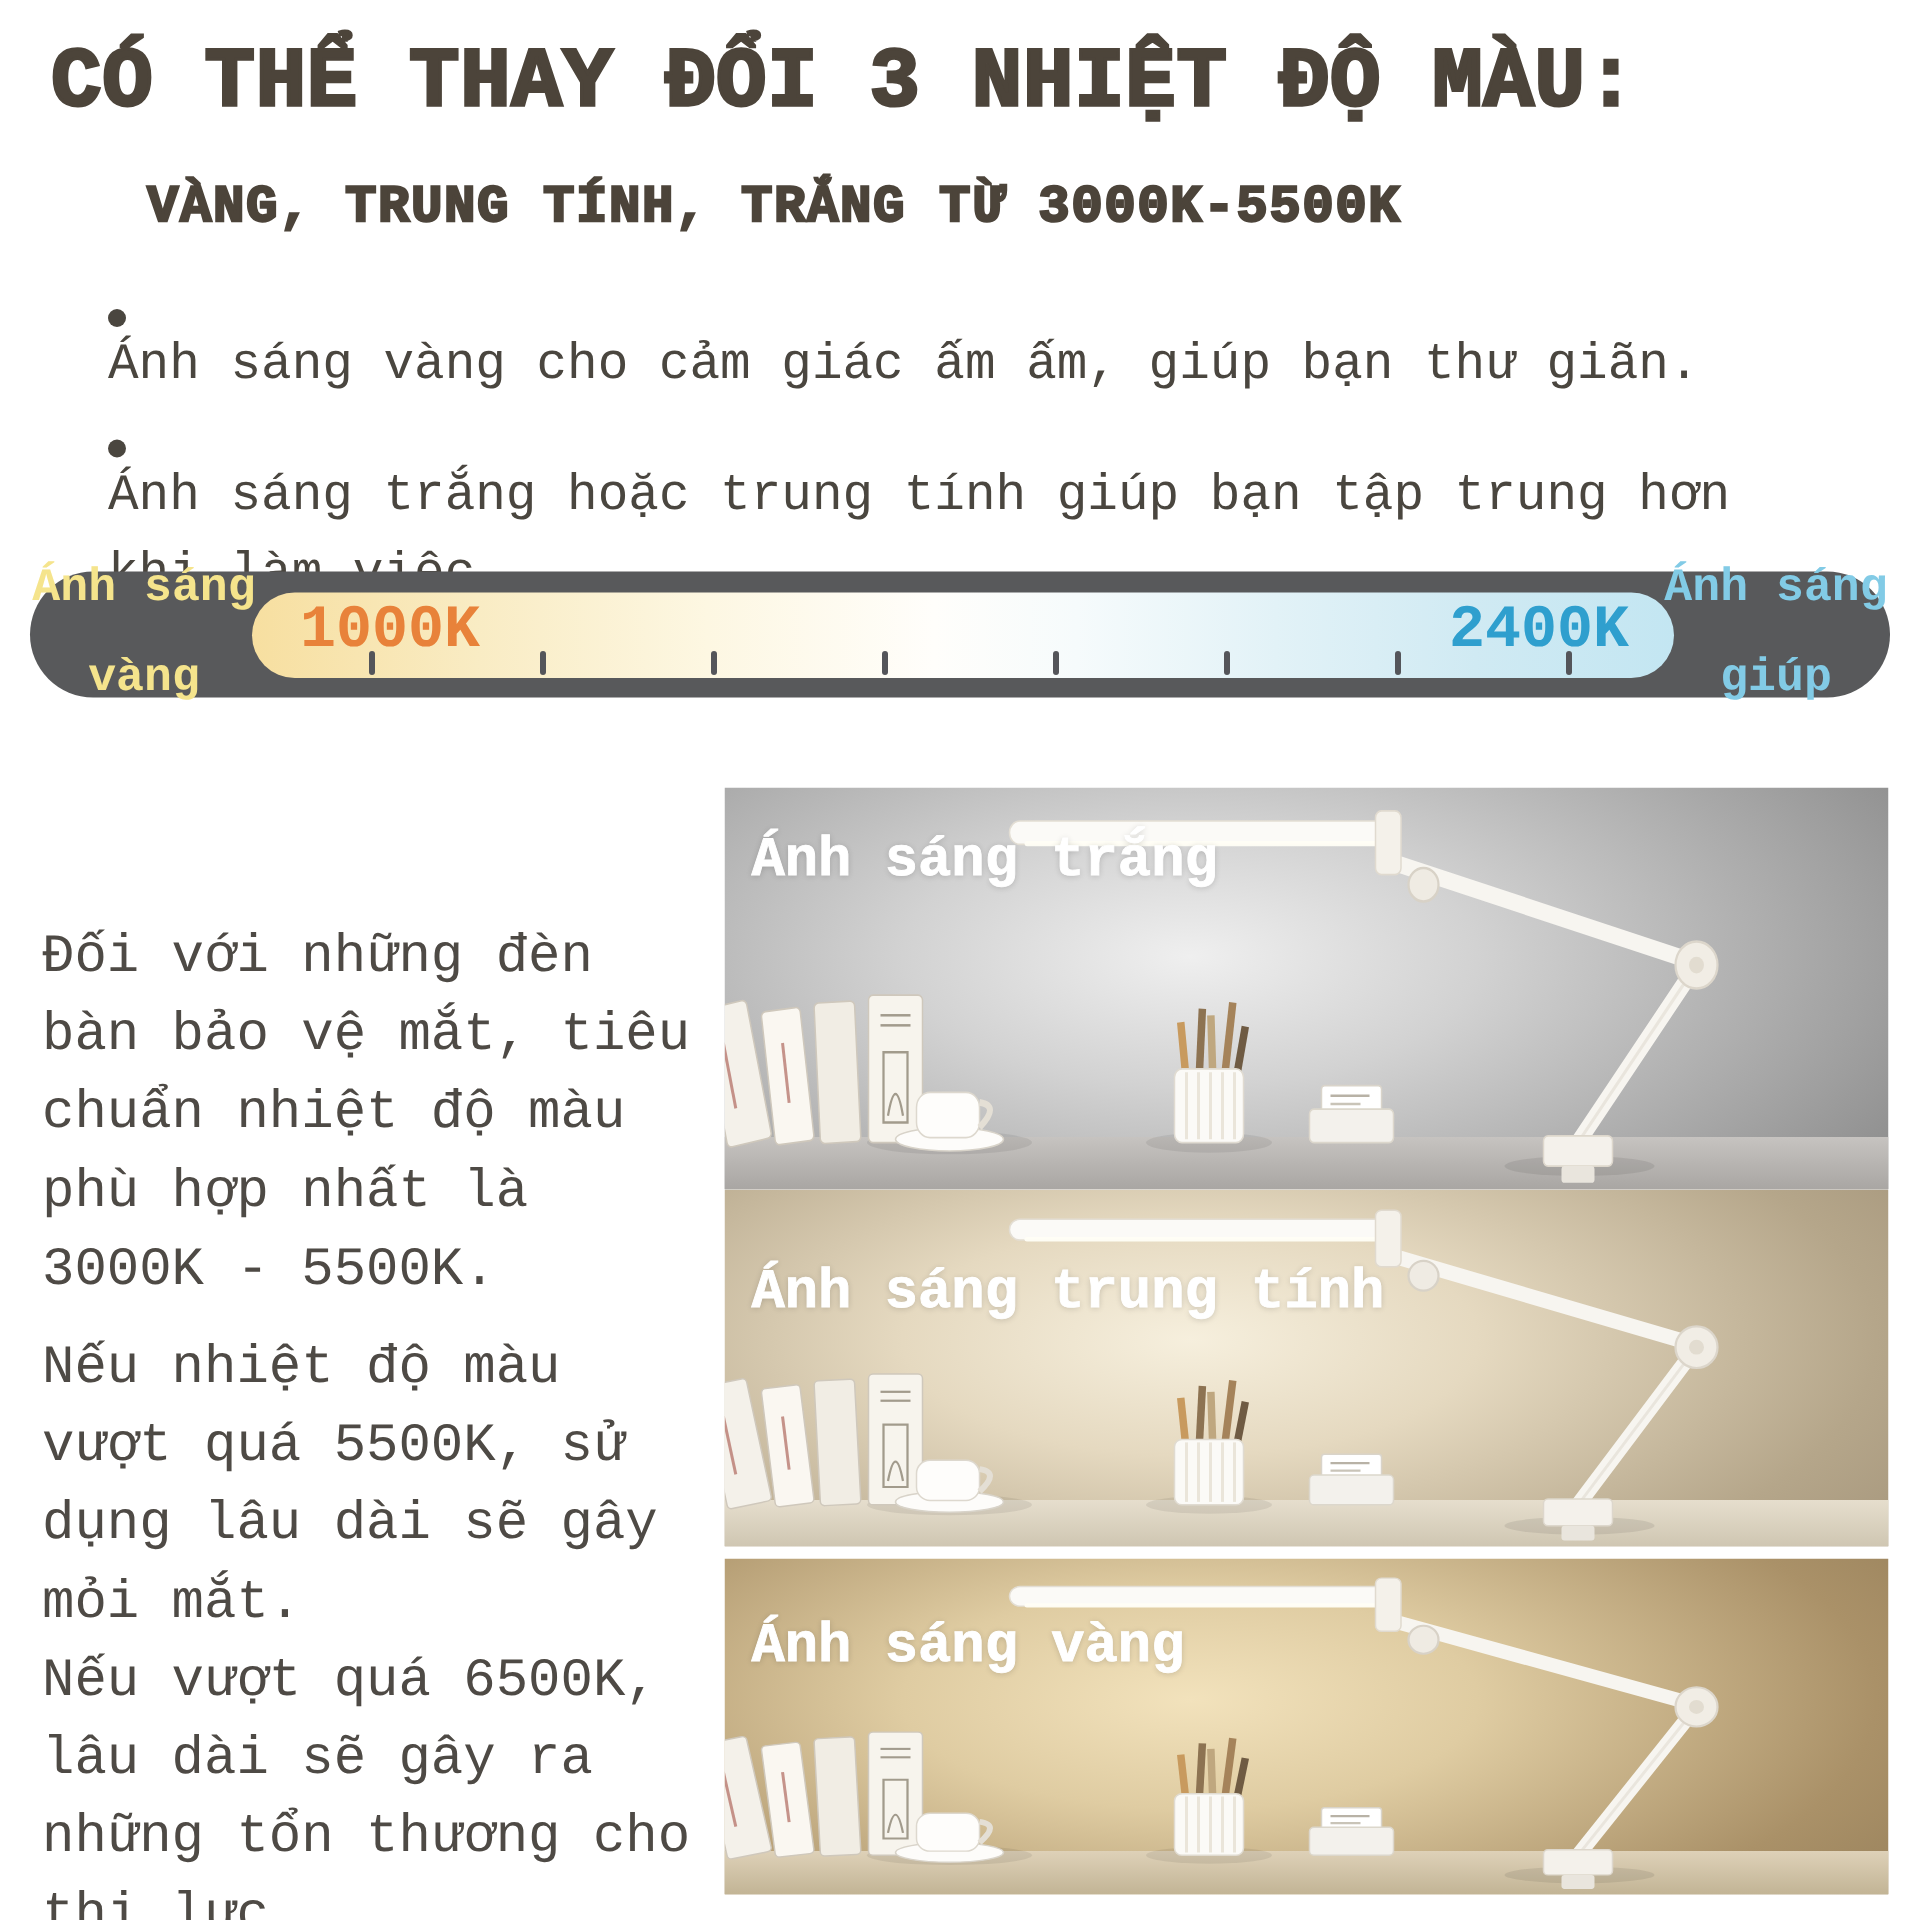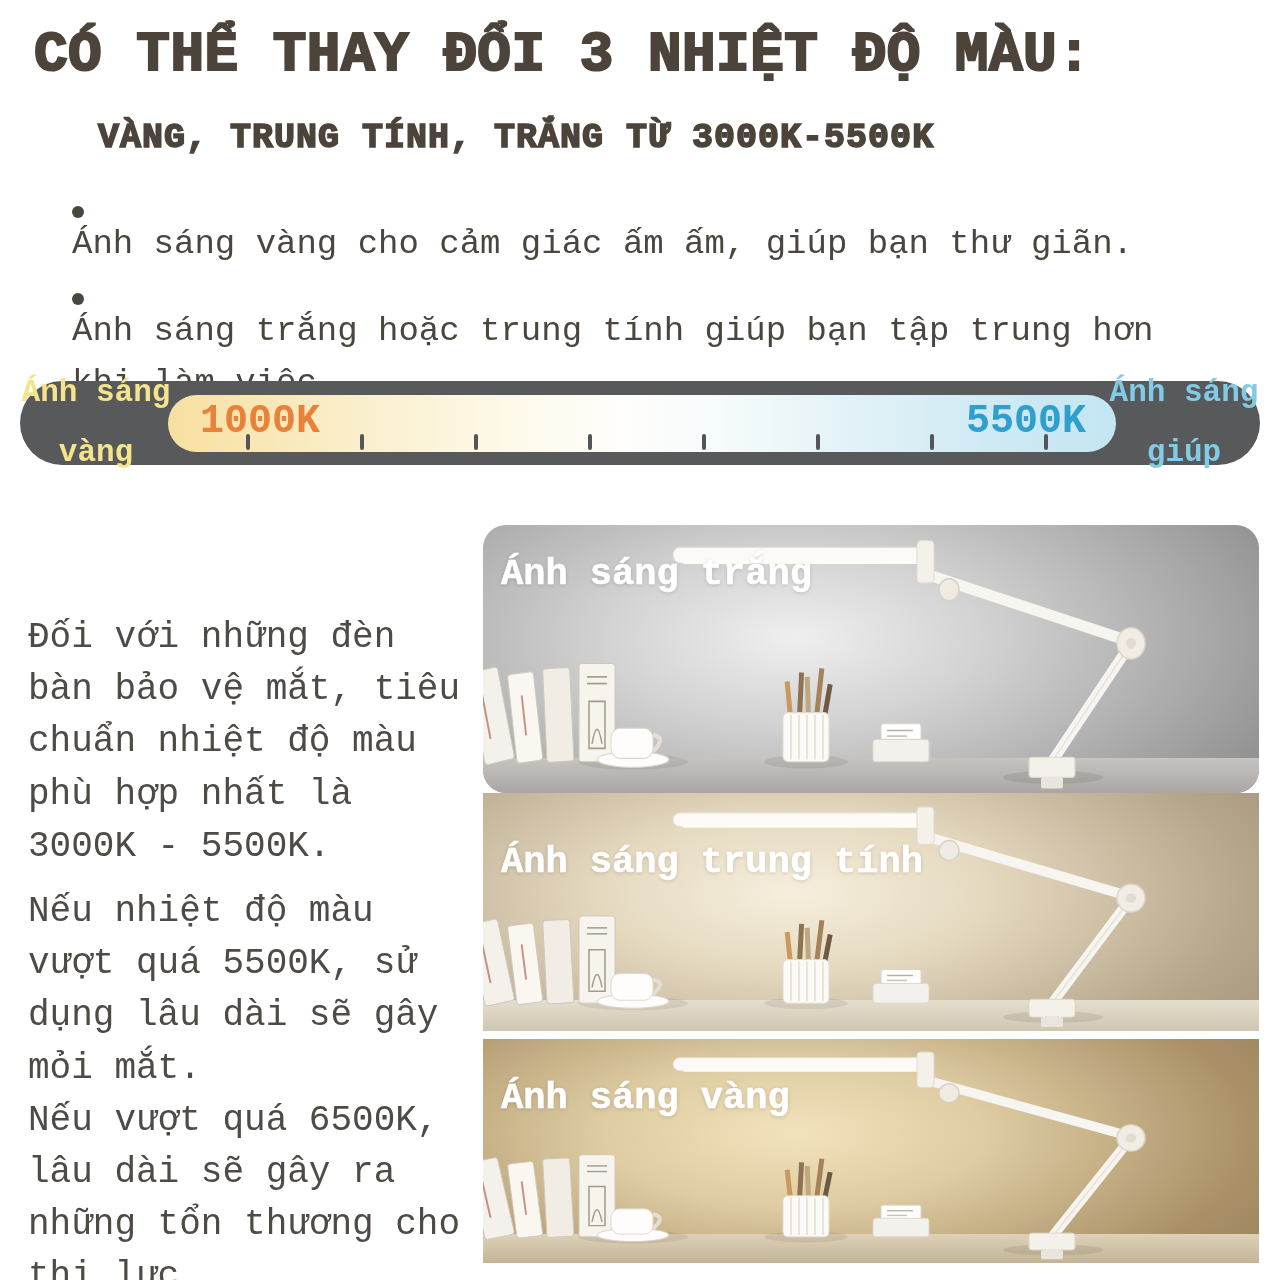--- a/index.html
+++ b/index.html
@@ -48,21 +48,21 @@
   .photo.warm .wall{background:radial-gradient(95% 125% at 40% 42%,#f2e2bc 0%,#dfcca2 26%,#aa9168 62%,#846f4d 100%);}
   .photo .desk{position:absolute;left:0;right:0;bottom:0;height:13%;}
   .photo.white .desk{background:linear-gradient(#c6c3c0,#a9a6a3);}
   .photo.neutral .desk{background:linear-gradient(#e6decd,#cfc6b2);}
   .photo.warm .desk{background:linear-gradient(#ded1b8,#c2b495);}
   .photo .scene{position:absolute;inset:0;width:100%;height:100%;}
   .photo-label{
     position:absolute;left:18px;font-size:37px;font-weight:bold;color:#ffffff;
     -webkit-text-stroke:.6px #ffffff;text-shadow:0 1px 4px rgba(0,0,0,.18);
   }
-  .photo1{top:525px;height:268px;border-radius:23px;}
+  .photo1{top:525px;height:268px;}
   .photo2{top:793px;height:238px;}
   .photo3{top:1039px;height:224px;}
   .photo1 .photo-label{top:28px;}
   .photo2 .photo-label{top:48px;}
   .photo3 .photo-label{top:38px;}
   .hidden-defs{position:absolute;width:0;height:0;overflow:hidden;}
 </style>
 </head>
 <body>
 
@@ -146,21 +146,21 @@
     </li>
   </ul>
 
   <div class="temp-bar">
     <div class="bar-label left">
       <span>Ánh sáng</span>
       <span>vàng</span>
     </div>
     <div class="gradient-track">
       <span class="kmin">1000K</span>
-      <span class="kmax">5500K</span>
+      <span class="kmax">2400K</span>
       <div class="ticks">
           <span class="tick" style="left: 78px;"></span>
           <span class="tick" style="left: 192px;"></span>
           <span class="tick" style="left: 306px;"></span>
           <span class="tick" style="left: 420px;"></span>
           <span class="tick" style="left: 534px;"></span>
           <span class="tick" style="left: 648px;"></span>
           <span class="tick" style="left: 762px;"></span>
           <span class="tick" style="left: 876px;"></span>
         </div>

